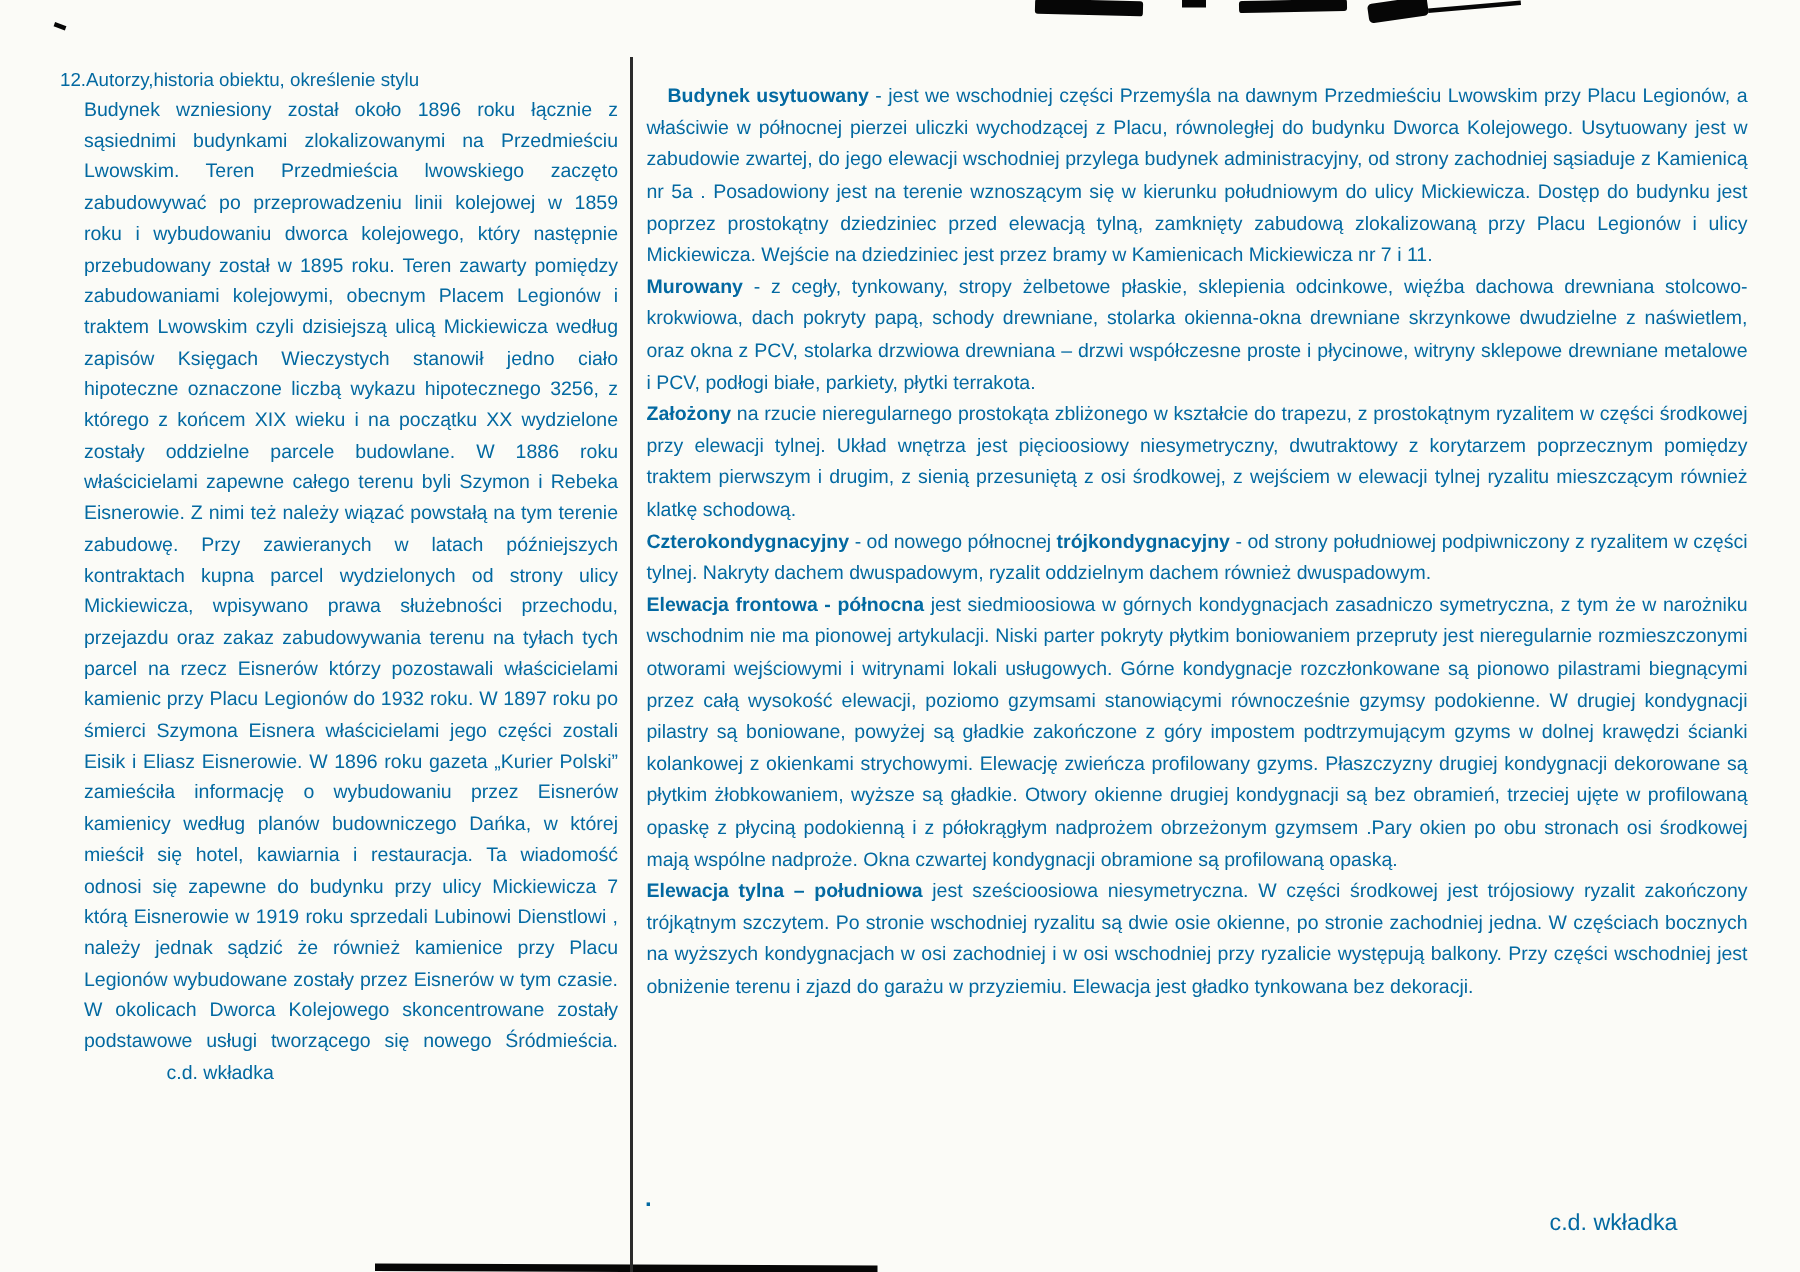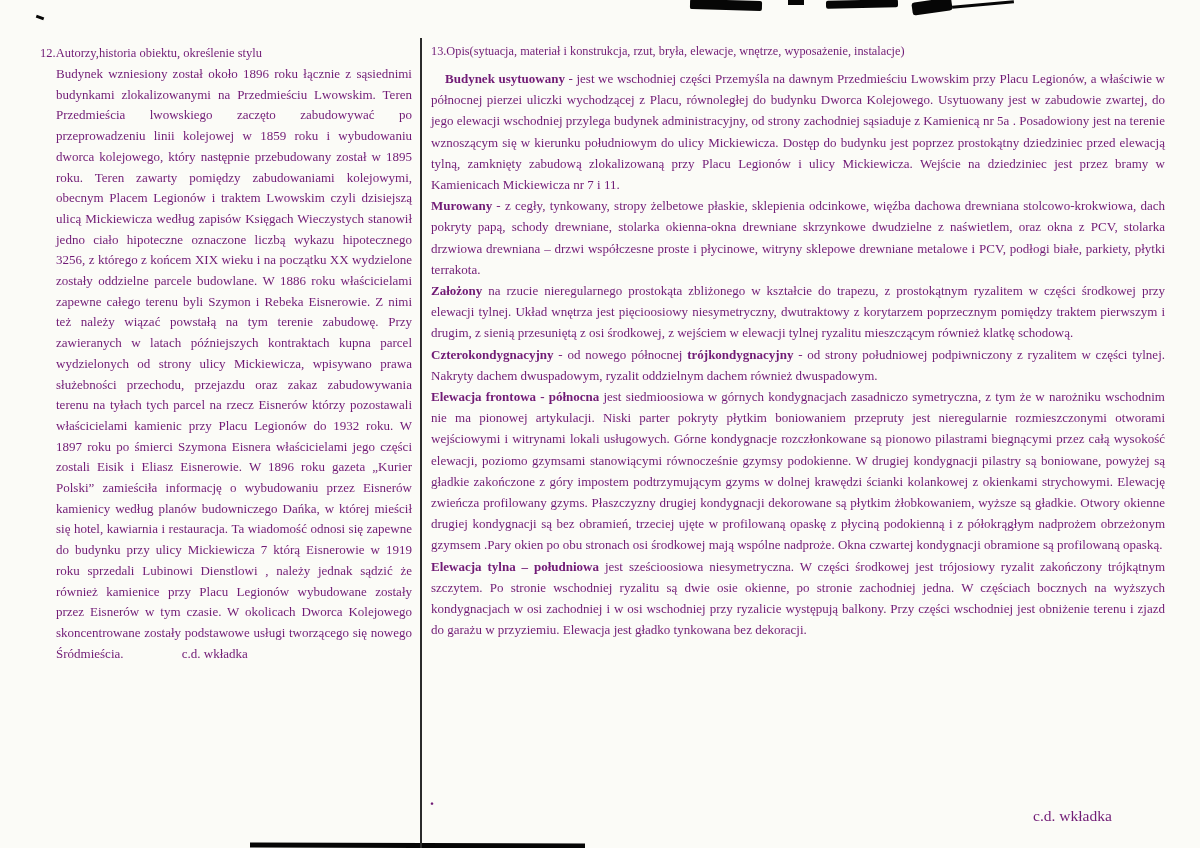--- a/index.html
+++ b/index.html
@@ -3,22 +3,22 @@
 <meta charset="utf-8">
 <style>
   * { margin:0; padding:0; box-sizing:border-box; }
   html,body { background:#777; }
   .page {
     position:relative;
     width:1200px; height:848px;
     margin:0 auto;
     background:#fbfbf7;
     overflow:hidden;
-    font-family:Liberation Serif, serif;
-    color:#701a75;
+    font-family:Liberation Sans, sans-serif;
+    color:#0369a1;
   }
   
   .col-left { position:absolute; left:40px; top:46px; width:372px; }
   .col-right { position:absolute; left:431px; top:44px; width:734px; }
   .heading-left { font-size:12.5px; white-space:nowrap; }
   .heading-right { font-size:12.3px; white-space:nowrap; }
   .left-body {
     margin-top:3px; padding-left:16px;
     font-size:13px; line-height:20.7px;
     text-align:justify;
@@ -73,21 +73,20 @@
 
   <div class="col-left">
     <div class="heading-left">12.Autorzy,historia obiektu, określenie stylu</div>
     <div class="left-body">
       <span>Budynek wzniesiony został około 1896 roku łącznie z sąsiednimi budynkami zlokalizowanymi na Przedmieściu Lwowskim. Teren Przedmieścia lwowskiego zaczęto zabudowywać po przeprowadzeniu linii kolejowej w 1859 roku i wybudowaniu dworca kolejowego, który następnie przebudowany został w 1895 roku. Teren zawarty pomiędzy zabudowaniami kolejowymi, obecnym Placem Legionów i traktem Lwowskim czyli dzisiejszą ulicą Mickiewicza według zapisów Księgach Wieczystych stanowił jedno ciało hipoteczne oznaczone liczbą wykazu hipotecznego 3256, z którego z końcem XIX wieku i na początku XX wydzielone zostały oddzielne parcele budowlane. W 1886 roku właścicielami zapewne całego terenu byli Szymon i Rebeka Eisnerowie. Z nimi też należy wiązać powstałą na tym terenie zabudowę. Przy zawieranych w latach późniejszych kontraktach kupna parcel wydzielonych od strony ulicy Mickiewicza, wpisywano prawa służebności przechodu, przejazdu oraz zakaz zabudowywania terenu na tyłach tych parcel na rzecz Eisnerów którzy pozostawali właścicielami kamienic przy Placu Legionów do 1932 roku. W 1897 roku po śmierci Szymona Eisnera właścicielami jego części zostali Eisik i Eliasz Eisnerowie. W 1896 roku gazeta „Kurier Polski” zamieściła informację o wybudowaniu przez Eisnerów kamienicy według planów budowniczego Dańka, w której mieścił się hotel, kawiarnia i restauracja. Ta wiadomość odnosi się zapewne do budynku przy ulicy Mickiewicza 7 którą Eisnerowie w 1919 roku sprzedali Lubinowi Dienstlowi , należy jednak sądzić że również kamienice przy Placu Legionów wybudowane zostały przez Eisnerów w tym czasie. W okolicach Dworca Kolejowego skoncentrowane zostały podstawowe usługi tworzącego się nowego Śródmieścia.</span>
       <span class="left-note">c.d. wkładka</span>
     </div>
   </div>
 
   <div class="col-right">
-    <div class="heading-right">13.Opis(sytuacja, materiał i konstrukcja, rzut, bryła, elewacje, wnętrze, wyposażenie, instalacje)</div>
     <div class="right-body">
       <p class="first">
         <span class="b">Budynek usytuowany</span><span> - jest  we wschodniej części Przemyśla na dawnym Przedmieściu Lwowskim przy Placu Legionów, a właściwie w północnej pierzei uliczki wychodzącej z Placu, równoległej do budynku Dworca Kolejowego. Usytuowany jest w zabudowie zwartej, do jego elewacji wschodniej przylega budynek administracyjny, od strony zachodniej sąsiaduje z Kamienicą nr 5a . Posadowiony jest na terenie wznoszącym się w kierunku południowym do ulicy Mickiewicza. Dostęp do budynku jest poprzez prostokątny dziedziniec przed elewacją tylną, zamknięty zabudową zlokalizowaną przy Placu Legionów i ulicy Mickiewicza. Wejście na dziedziniec jest przez bramy w Kamienicach Mickiewicza nr 7 i 11.</span>
       </p>
       <p>
         <span class="b">Murowany</span><span> - z cegły, tynkowany, stropy żelbetowe płaskie, sklepienia odcinkowe, więźba dachowa drewniana stolcowo-krokwiowa, dach pokryty papą, schody drewniane, stolarka okienna-okna drewniane skrzynkowe dwudzielne z naświetlem, oraz okna z PCV, stolarka drzwiowa drewniana – drzwi współczesne proste i płycinowe, witryny sklepowe drewniane metalowe i PCV, podłogi białe, parkiety, płytki terrakota.</span>
       </p>
       <p>
         <span class="b">Założony</span><span> na rzucie nieregularnego prostokąta zbliżonego w kształcie do trapezu, z prostokątnym ryzalitem w części środkowej przy elewacji tylnej. Układ wnętrza jest pięcioosiowy niesymetryczny, dwutraktowy z korytarzem poprzecznym pomiędzy traktem pierwszym i drugim, z sienią przesuniętą z osi środkowej, z wejściem w elewacji tylnej ryzalitu mieszczącym również klatkę schodową.</span>
       </p>

